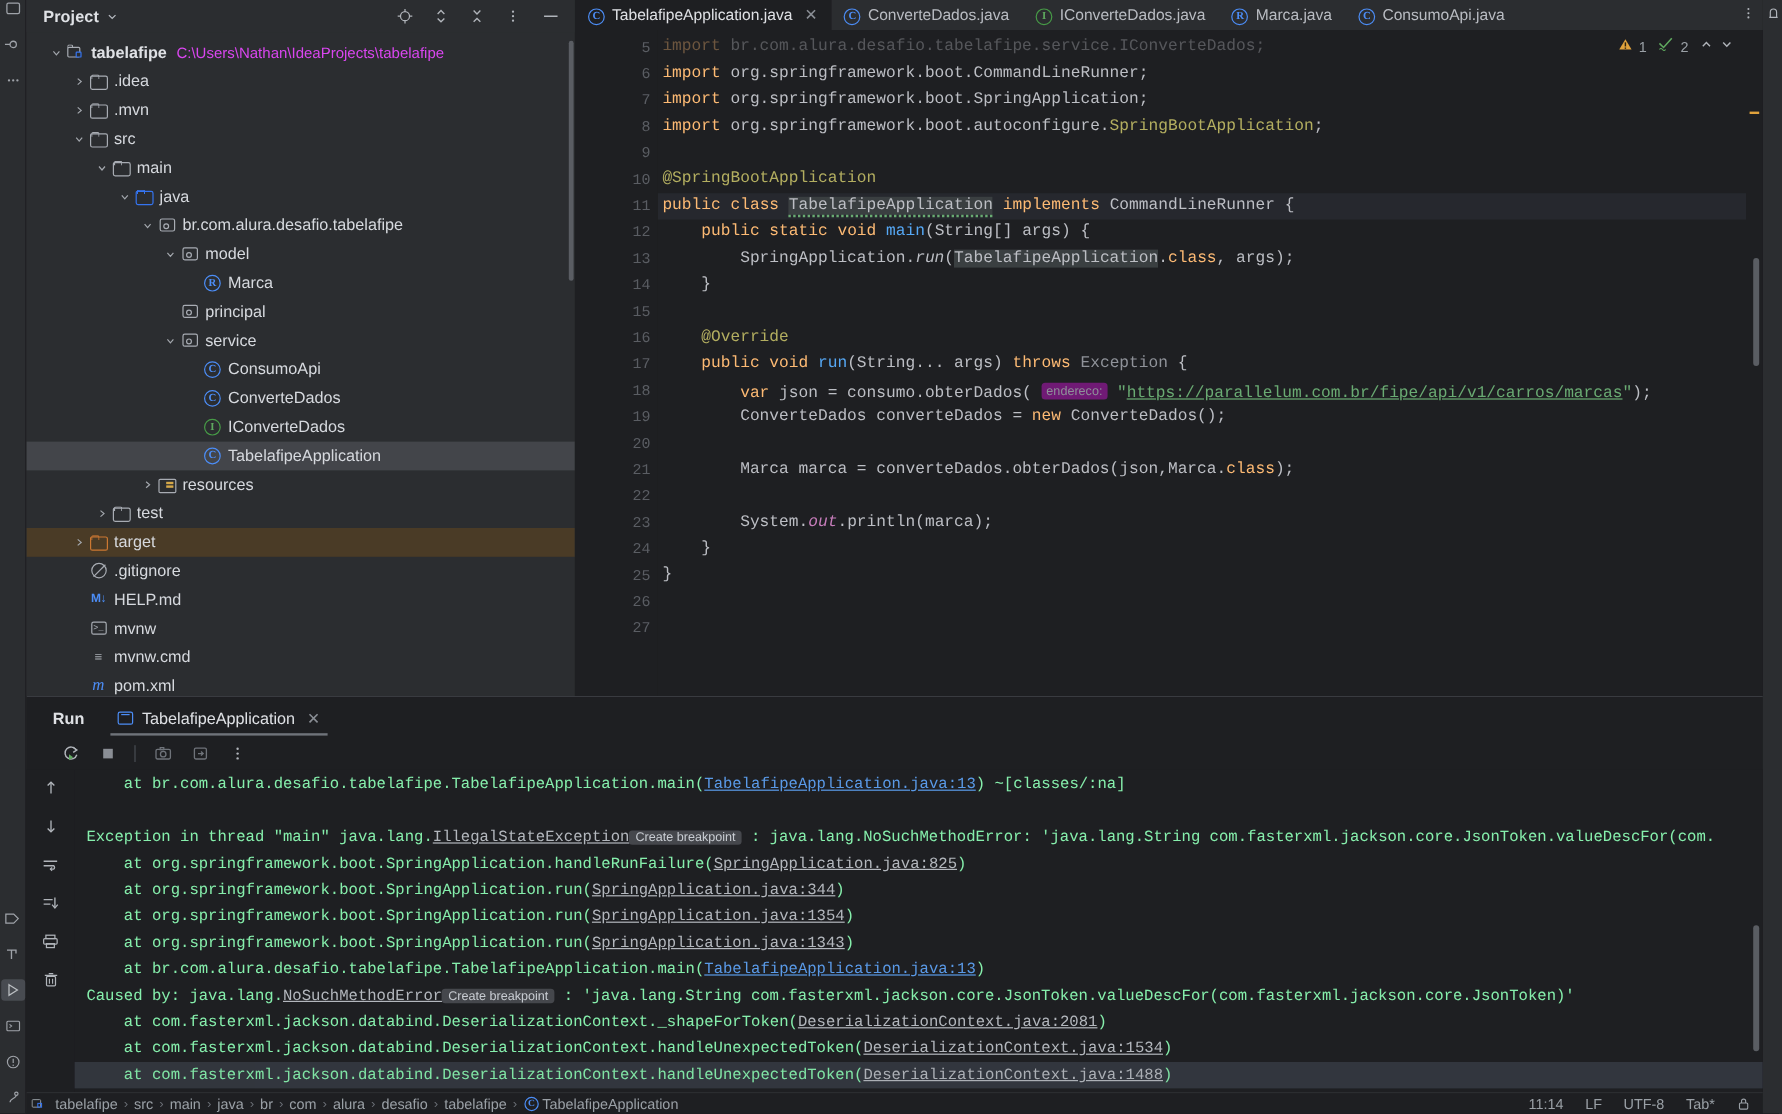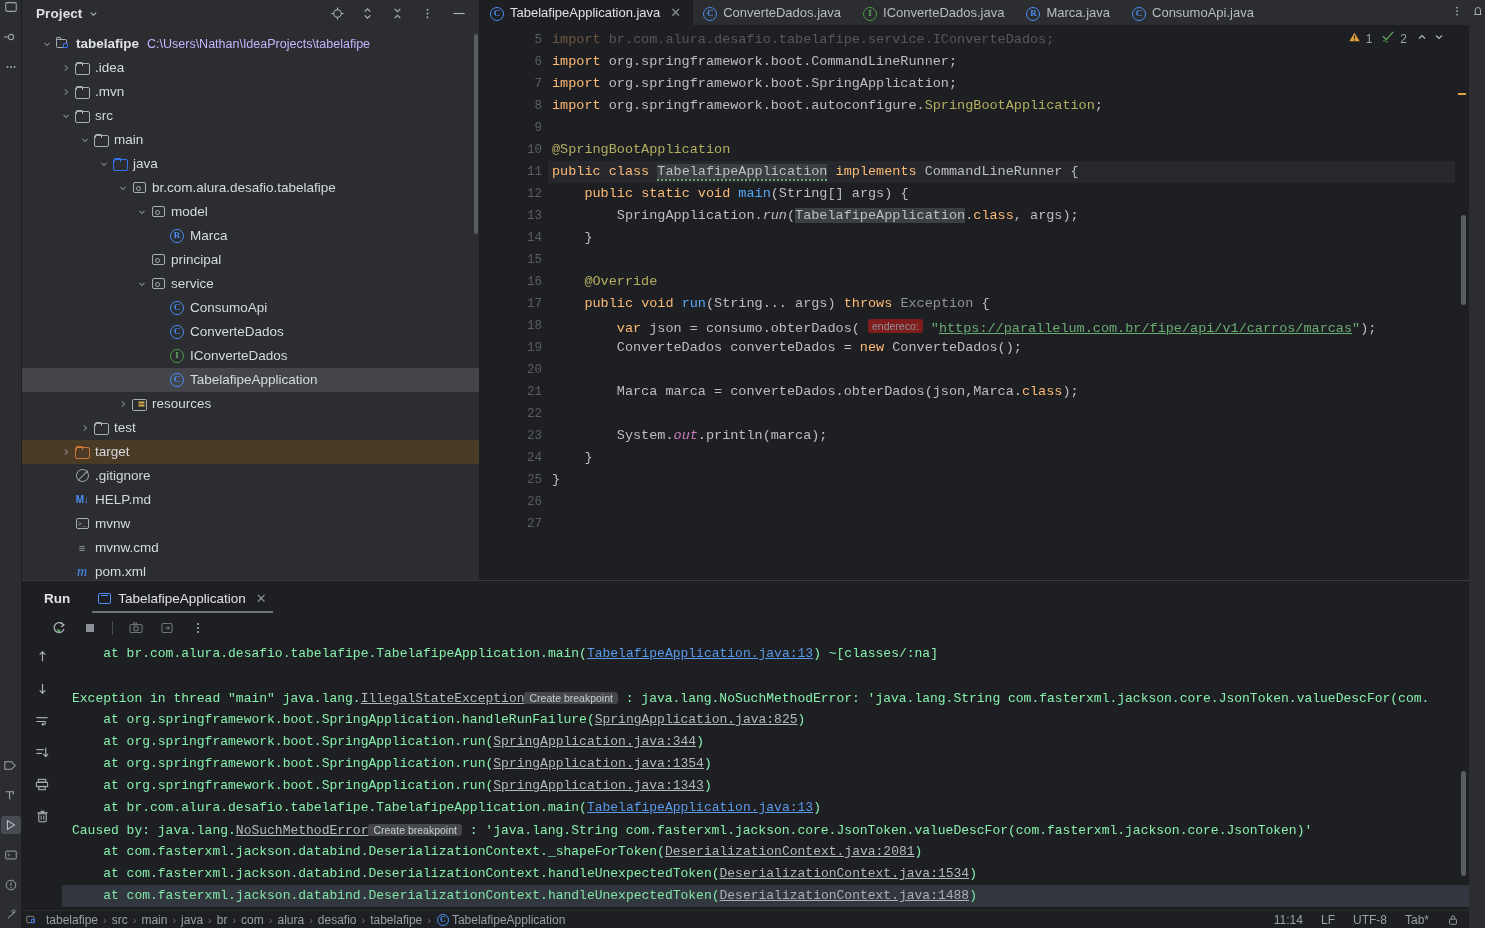--- a/index.html
+++ b/index.html
@@ -82,21 +82,21 @@
     height: 24px; display:flex; align-items:center;
     white-space: nowrap; padding-right: 6px;
     cursor: default;
   }
   .trow.sel { background: #43454a; }
   .trow.target-hl { background: #4a3b26; }
   .twist { width: 14px; min-width:14px; display:flex; align-items:center; justify-content:center; color:#a3a7ad; }
   .ticon { width: 18px; min-width:18px; display:flex; align-items:center; justify-content:center; margin-right: 4px; }
   .tlabel { color:#d6d9de; }
   .tlabel.bold { font-weight:700; color:#dfe1e5; }
-  .tpath { color:#c4b5fd; margin-left:8px; font-size:12.5px; }
+  .tpath { color:#d946ef; margin-left:8px; font-size:12.5px; }
 
   
   .folder { width:14px;height:12px;position:relative; }
   .folder:before{
     content:""; position:absolute; left:0; top:1.5px; width:13px;height:10px;
     border:1.3px solid #a8acb3; border-radius:1.5px 2px 2px 2px;
   }
   .folder:after{
     content:""; position:absolute; left:0.5px; top:0px; width:5px;height:3px;
     border-top:1.3px solid #a8acb3; border-left:1.3px solid #a8acb3;border-right:1.3px solid #a8acb3;
@@ -173,21 +173,21 @@
   .cline.cur { background:#26282e; }
   .k  { color:#fdba74; }      
   .an { color:#b3ae60; }
   .st { color:#6aab73; }      
   .fn { color:#56a8f5; }      
   .it { color:#bcbec4; font-style:italic; }
   .fld{ color:#c77dbb; font-style:italic; }
   .id-hl { background:#3a3f41; }
   .wave { border-bottom: 2px dotted #6aab73; }
   .hint {
-    background:#7f1d1d; color:#8e9199; font-family:"Liberation Sans",sans-serif;
+    background:#701a75; color:#8e9199; font-family:"Liberation Sans",sans-serif;
     font-size:10.5px; border-radius:3px; padding:1px 4px; vertical-align: 1.5px;
   }
   .urlstr { color:#6aab73; text-decoration: underline; }
   .excl-wrap { position:absolute; right:12px; top:0; }
 
   .editor-right-strip {
     width: 14px; flex: 0 0 14px; background:#1e1f22; position:relative;
   }
   .mini-scroll {
     position:absolute; right:3px; top:190px; width:5px; height:90px; background:#5a5d63; border-radius:3px;

